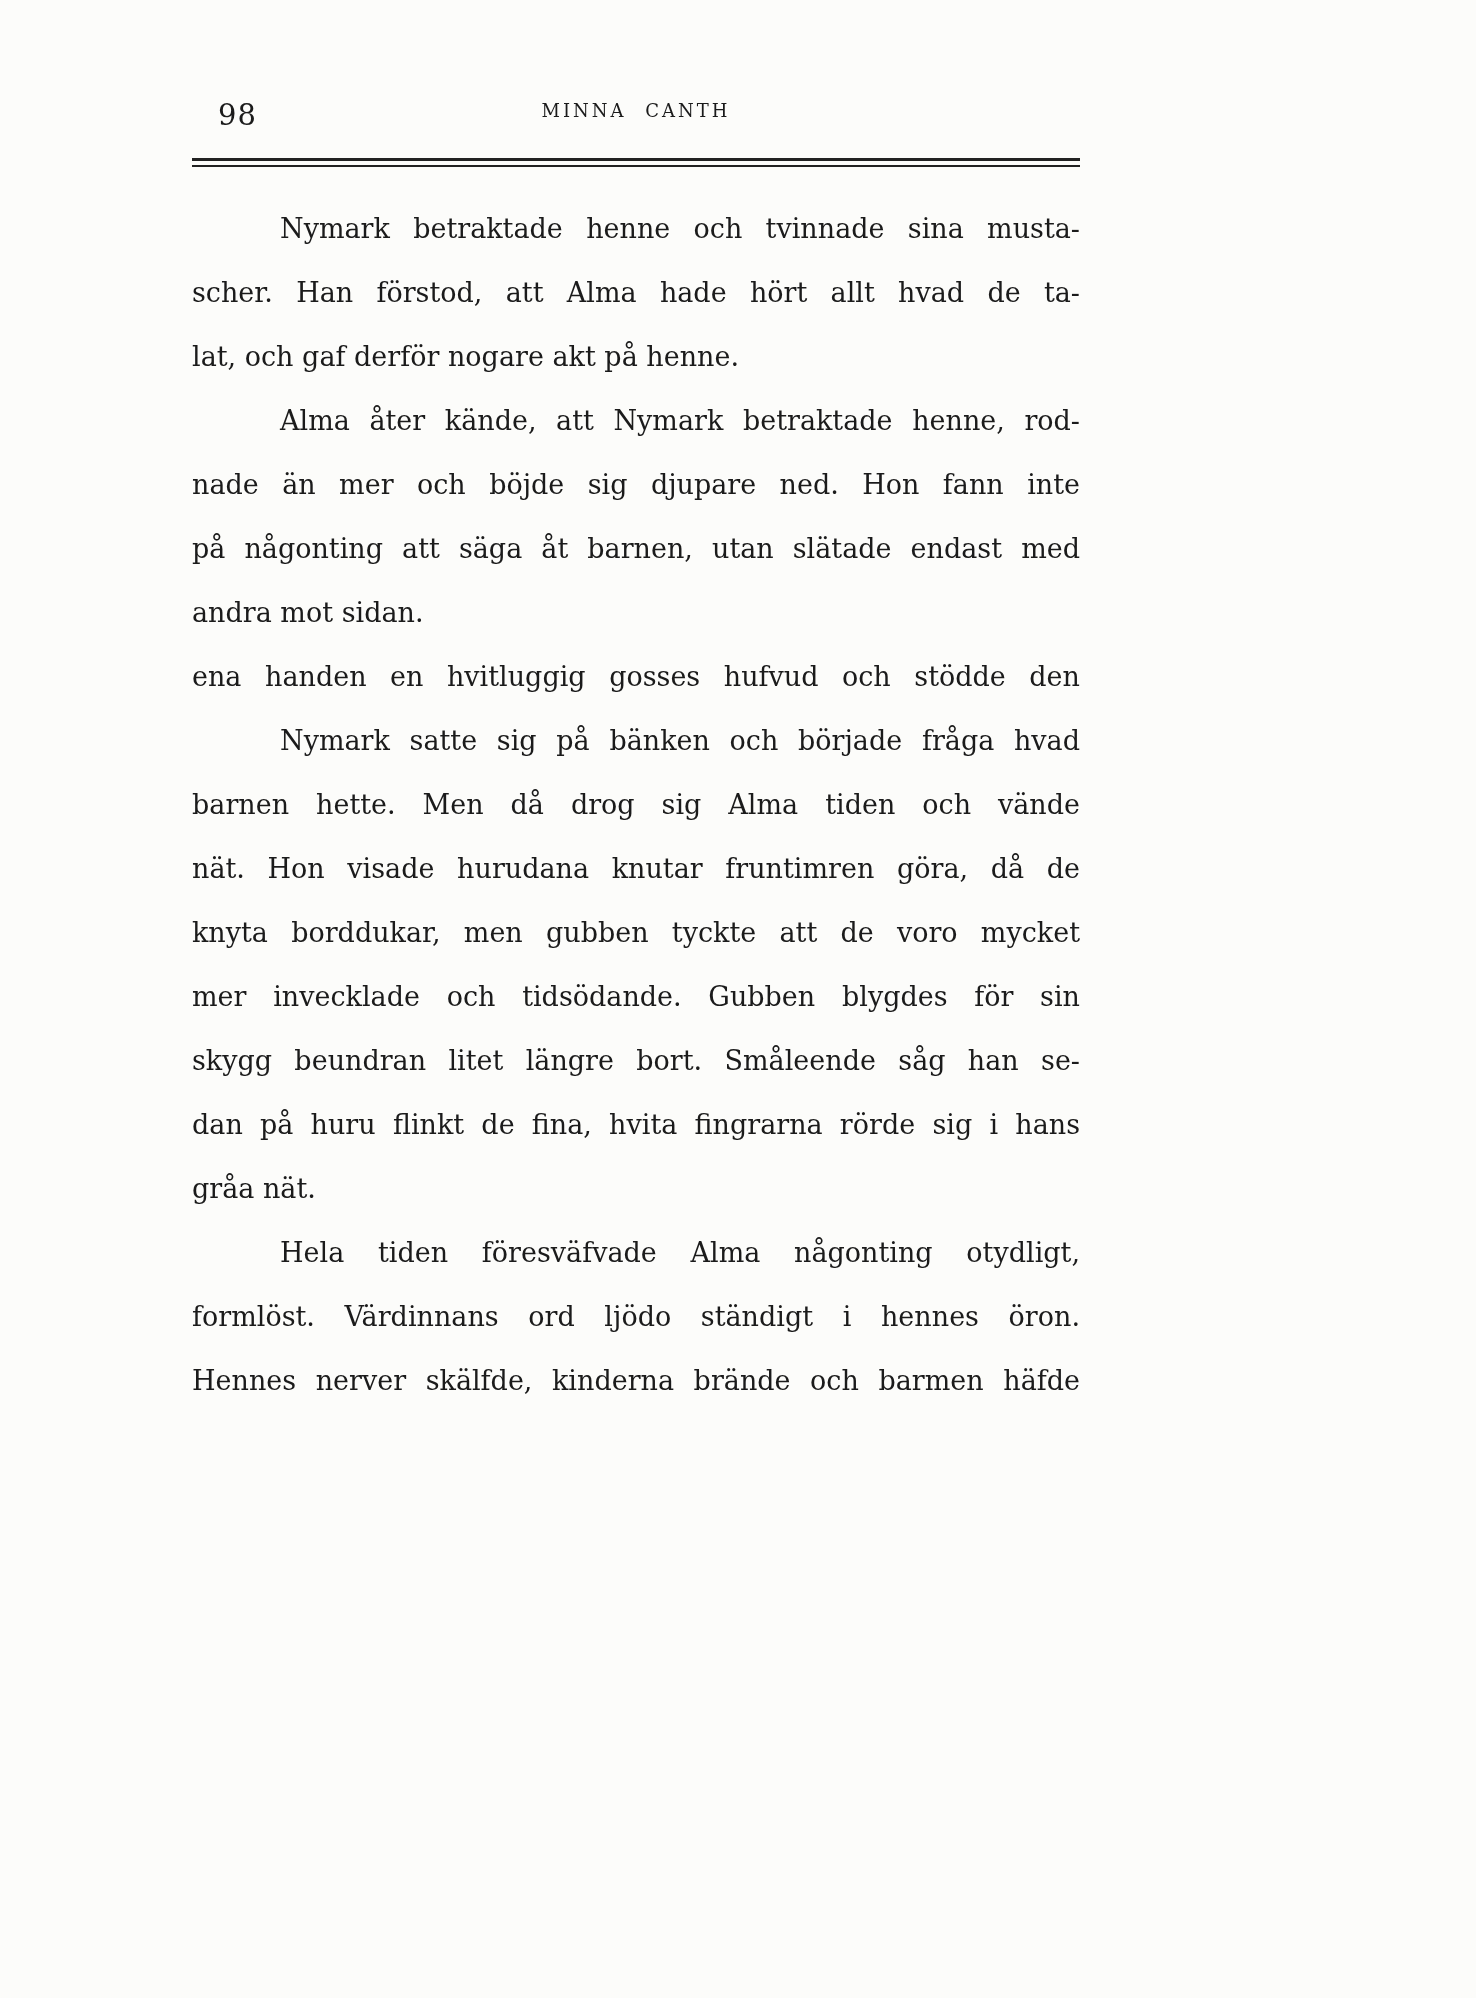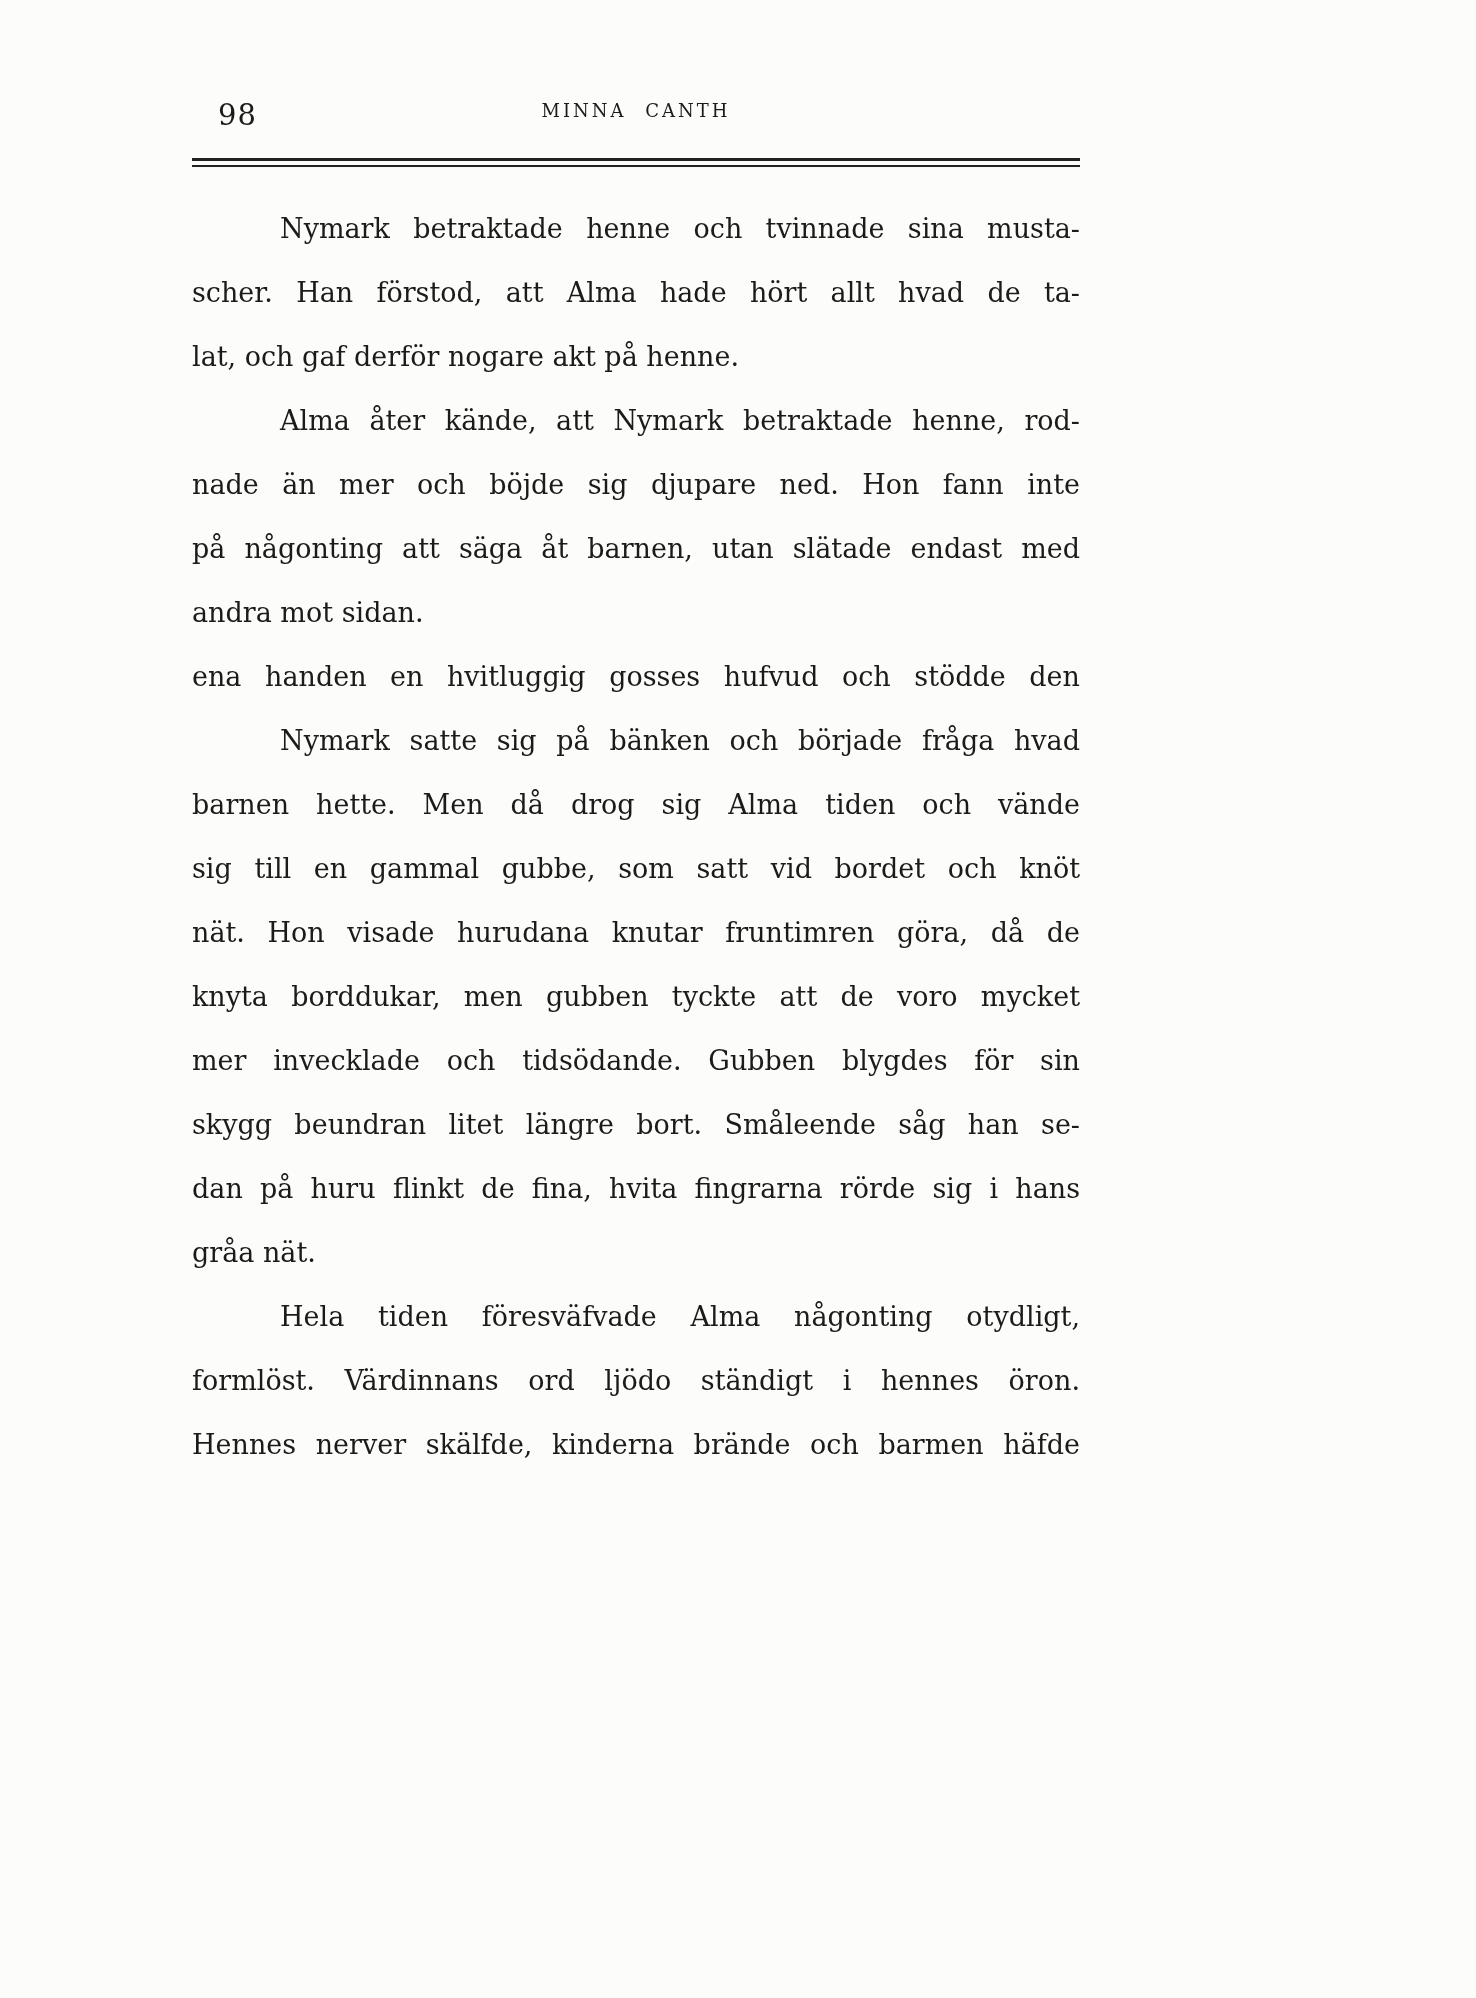--- a/index.html
+++ b/index.html
@@ -89,21 +89,20 @@
         <p class="para">
           <span class="line first">Alma åter kände, att Nymark betraktade henne, rod-</span>
           <span class="line">nade än mer och böjde sig djupare ned.  Hon fann inte</span>
           <span class="line">på någonting att säga åt barnen, utan slätade endast med</span>
           <span class="line last">andra mot sidan.</span>
           <span class="line">ena handen en hvitluggig gosses hufvud och stödde den</span>
         </p>
         <p class="para">
           <span class="line first">Nymark satte sig på bänken och började fråga hvad</span>
           <span class="line">barnen hette.  Men då drog sig Alma tiden och vände</span>
-          <span class="line">sig till en gammal gubbe, som satt vid bordet och knöt</span>
           <span class="line">nät.  Hon visade hurudana knutar fruntimren göra, då de</span>
           <span class="line">knyta borddukar, men gubben tyckte att de voro mycket</span>
           <span class="line">mer invecklade och tidsödande.  Gubben blygdes för sin</span>
           <span class="line">skygg beundran litet längre bort.  Småleende såg han se-</span>
           <span class="line">dan på huru flinkt de fina, hvita fingrarna rörde sig i hans</span>
           <span class="line last">gråa nät.</span>
         </p>
         <p class="para">
           <span class="line first">Hela tiden föresväfvade Alma någonting otydligt,</span>
           <span class="line">formlöst.  Värdinnans ord ljödo ständigt i hennes öron.</span>

